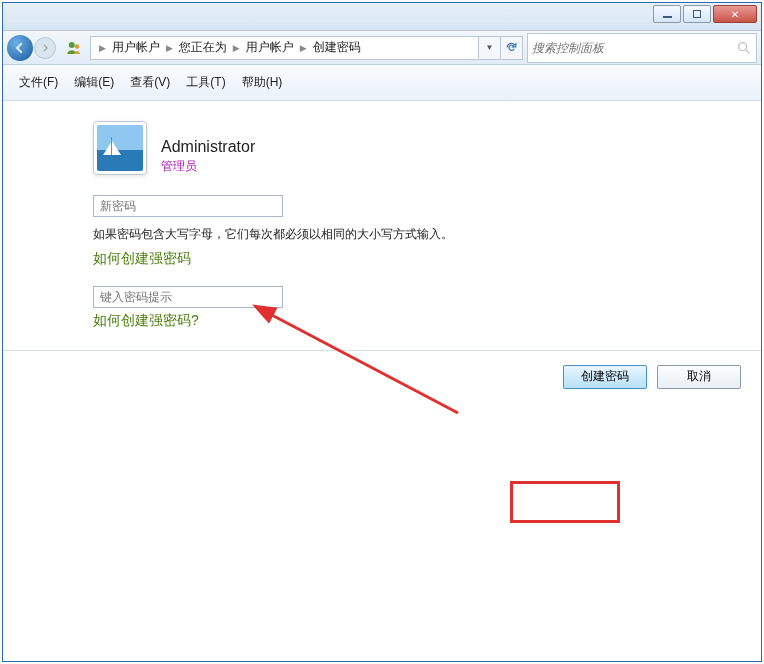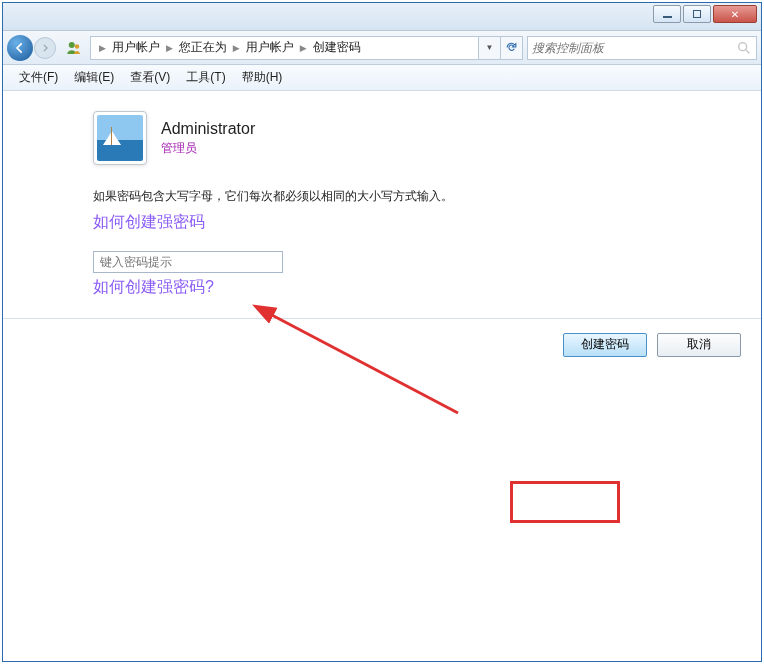--- a/index.html
+++ b/index.html
@@ -14,40 +14,40 @@
   .nav-back { width:26px; height:26px; border-radius:50%; background: radial-gradient(circle at 35% 30%, #6bb0e8, #1a5a9a); display:flex; align-items:center; justify-content:center; margin-right:1px;}
   .nav-back svg { width:14px; height:14px; }
   .nav-fwd { width:22px; height:22px; border-radius:50%; background:#d8e4ee; border:1px solid #b8c8d8; display:flex; align-items:center; justify-content:center; margin-right:8px;}
   .nav-fwd svg { width:10px; height:10px; opacity:.5;}
   .addr-icon { width:20px; height:20px; display:flex; align-items:center; justify-content:center; margin-right:6px;}
   .breadcrumb { flex:1; height:24px; border:1px solid #b8c8d8; background:#fff; display:flex; align-items:center; padding:0 4px; font-size:12px; color:#222;}
   .crumb { display:flex; align-items:center; padding:0 2px;}
   .crumb-sep { color:#888; padding:0 4px; font-size:9px;}
   .addr-controls { display:flex; align-items:center;}
   .addr-btn { width:22px; height:24px; border:1px solid #b8c8d8; border-left:none; background:#f4f8fc; display:flex; align-items:center; justify-content:center;}
-  .search-box { width:230px; height:24px; border:1px solid #b8c8d8; background:#fff; margin-left:4px; display:flex; align-items:center; padding:0 4px; color:#888; font-style:italic;}
+  .search-box { width:230px; height:30px; border:1px solid #b8c8d8; background:#fff; margin-left:4px; display:flex; align-items:center; padding:0 4px; color:#888; font-style:italic;}
   .search-box input { border:none; outline:none; flex:1; font-style:italic; color:#888; font-size:12px; }
   .search-box .sicon { width:16px; height:16px; opacity:.5;}
-  .menubar { height:26px; background: linear-gradient(to bottom,#f8fbfe,#eaf2fa); display:flex; align-items:center; padding:8px 8px; border-bottom:1px solid #d0dae4; font-size:12px; color:#222;}
+  .menubar { height:36px; background: linear-gradient(to bottom,#f8fbfe,#eaf2fa); display:flex; align-items:center; padding:8px 8px; border-bottom:1px solid #d0dae4; font-size:12px; color:#222;}
   .menu-item { padding:3px 8px; cursor:default;}
   .content { flex:1; overflow:auto; display:flex; flex-direction:column;}
   .main { padding: 20px 0 20px 90px; position:relative;}
   .page-title { color:#003399; font-size:17px; margin-bottom:22px;}
-  .user-row { display:flex; align-items:center; margin-bottom:20px;}
+  .user-row { display:flex; align-items:flex-end; margin-bottom:20px;}
   .avatar { width:54px; height:54px; border:1px solid #c0c8d0; border-radius:4px; padding:3px; background:#fff; box-shadow:0 1px 4px rgba(0,0,0,.12); margin-right:14px; display:flex; align-items:center; justify-content:center;}
   .avatar-img { width:46px; height:46px; background:linear-gradient(to bottom,#8ec8f0 55%, #2a7ab8 55%); position:relative; border-radius:2px;}
   .avatar-img::before{content:""; position:absolute; left:6px; top:16px; width:0; height:0; border-left:9px solid transparent; border-right:9px solid transparent; border-bottom:14px solid #fff;}
   .avatar-img::after{content:""; position:absolute; left:14px; top:12px; width:1px; height:18px; background:#b08040;}
   .user-name { font-size:16px; color:#222;}
   .user-role { font-size:12px; color:#a21caf; margin-top:2px;}
   .body-text { font-size:12px; color:#222; line-height:1.9;}
   .body-text .bold { font-weight:bold;}
   .form-area { margin-top:16px;}
   .pw-input { width:190px; height:22px; border:1px solid #a8b8c8; padding:2px 6px; font-size:12px; color:#888; display:block; margin-bottom:6px; background:#fff;}
-  .link { color:#8b5cf6; font-size:16px; margin-top:4px; display:inline-block;}
+  .link { color:#4d7c0f; font-size:14px; margin-top:4px; display:inline-block;}
   .hint-input { width:190px; height:22px; border:1px solid #a8b8c8; padding:2px 6px; font-size:12px; color:#888; margin-top:18px; display:block; background:#fff;}
   .footer { border-top:1px solid #d8e0e8; padding:14px 20px; display:flex; justify-content:flex-end; gap:10px;}
   .btn { width:84px; height:24px; border:1px solid #8a9aaa; background:linear-gradient(to bottom,#fdfdfd,#e8eef4); font-size:12px; cursor:default; border-radius:2px;}
   .btn.primary { background:linear-gradient(to bottom,#e8f6ff,#b8e0f8); border-color:#4a90c8;}
   .highlight-box { position:absolute; border:3px solid #e03030; pointer-events:none;}
   .hb1 { left:507px; top:478px; width:110px; height:42px;}
   .arrow-svg { position:absolute; left:245px; top:300px; width:220px; height:120px; pointer-events:none;}
 </style>
 </head>
 <body>
@@ -130,20 +130,21 @@
             <div class="avatar-img"></div>
           </div>
         <div>
           <div class="user-name">Administrator</div>
           <div class="user-role">管理员</div>
         </div>
       </div>
 
 
       <div class="form-area">
+        <input class="pw-input" type="text" placeholder="新密码" style="">
         <div class="body-text">如果密码包含大写字母，它们每次都必须以相同的大小写方式输入。</div>
         <a class="link">如何创建强密码</a>
 
         <input class="hint-input" type="text" placeholder="键入密码提示" style="">
         <a class="link">如何创建强密码?</a>
       </div>
     </div>
 
     <div class="footer">
       <button class="btn primary">创建密码</button>

